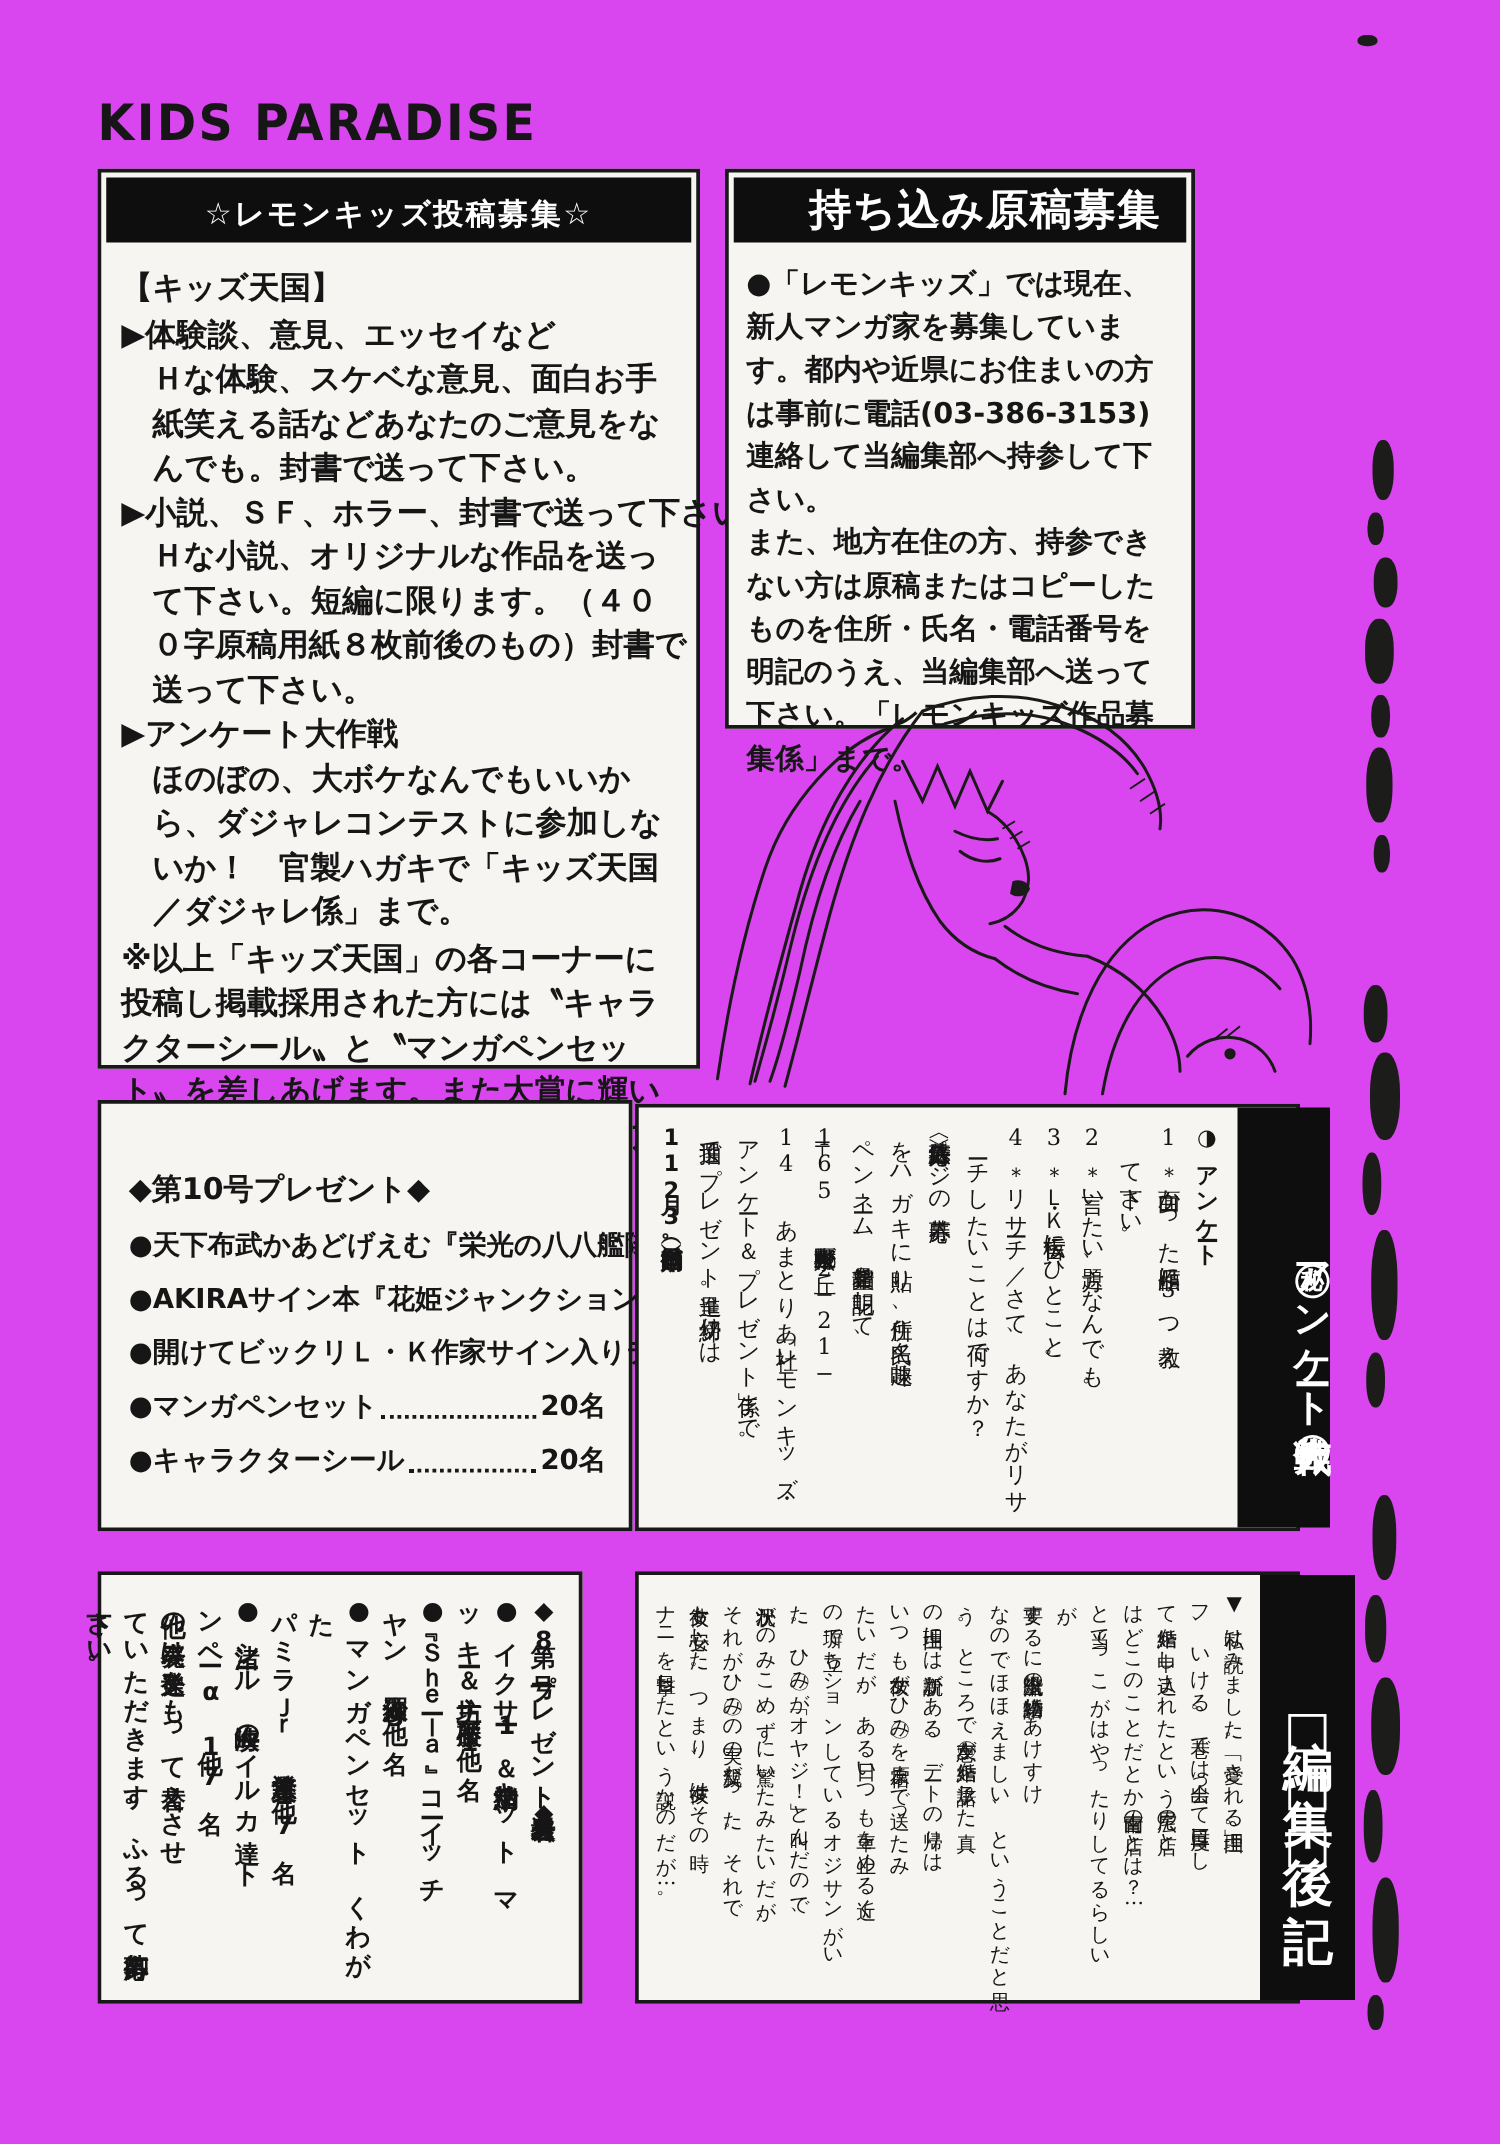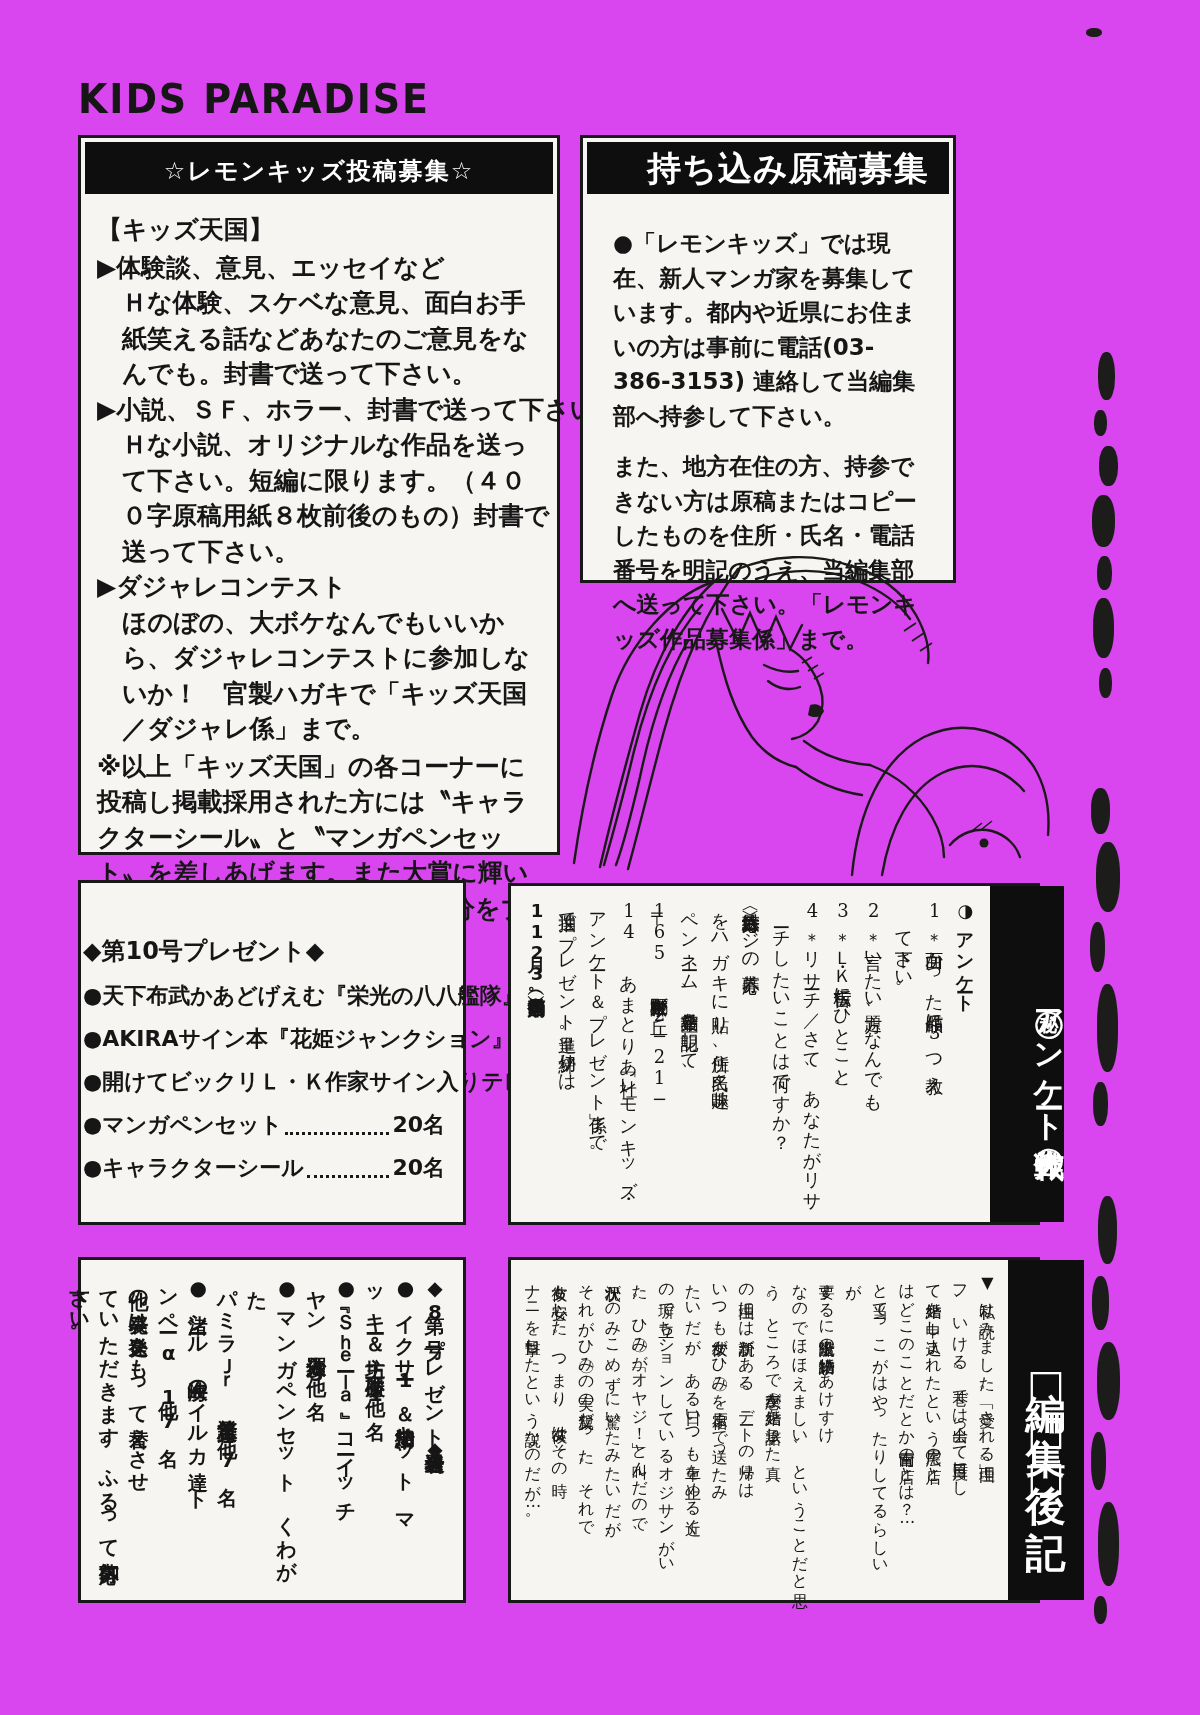--- a/index.html
+++ b/index.html
@@ -26,28 +26,28 @@
   .submission .banner{margin:4px;height:52px;line-height:58px;font-size:24px;}
   .sub-body{padding:14px 7px 0 16px;font-size:25px;line-height:1.42;font-weight:600;}
   .sub-header{margin-bottom:2px;}
   .sub-item-title{white-space:nowrap;}
   .sub-item-body{padding-left:25px;}
   .sub-footnote{margin-top:2px;}
   
   .manuscript{left:580px;top:135px;width:376px;height:448px;}
   .manuscript .banner{margin:4px;height:52px;line-height:52px;font-size:34px;letter-spacing:1px;padding-left:40px;}
   .man-body{padding:12px 14px 0 14px;font-size:23px;line-height:1.5;font-weight:600;}
-  .m-par{margin:16px;}
+  .m-par{margin:0;}
   
   .illustration{position:absolute;left:552px;top:545px;width:498px;height:332px;}
   
   .vbox{writing-mode:vertical-rl;text-orientation:upright;}
   .vcol{margin:0;}
   
-  .presents{left:78px;top:880px;width:388px;height:345px;padding:52px 18px 0 2px;}
+  .presents{left:78px;top:880px;width:428px;height:345px;padding:52px 18px 0 22px;}
   .presents-header{font-size:24px;font-weight:700;margin-bottom:14px;}
   .present-row{display:flex;align-items:flex-end;font-size:22px;font-weight:700;margin-bottom:13px;}
   .present-name{white-space:nowrap;}
   .leader{flex:1;border-bottom:3px dotted #191919;margin:0 3px 5px 3px;min-width:8px;}
   .present-count{white-space:nowrap;}
   
   .questionnaire{left:508px;top:883px;width:532px;height:342px;display:flex;flex-direction:row;}
   .q-banner{
     order:2;width:74px;height:100%;background:#0e0e0e;color:#fff;
     display:flex;align-items:flex-start;justify-content:center;
@@ -93,21 +93,21 @@
       <div>
           <div class="sub-item">
             <div class="sub-item-title">▶体験談、意見、エッセイなど</div>
             <div class="sub-item-body">Ｈな体験、スケベな意見、面白お手紙笑える話などあなたのご意見をなんでも。封書で送って下さい。</div>
           </div>
           <div class="sub-item">
             <div class="sub-item-title">▶小説、ＳＦ、ホラー、封書で送って下さい</div>
             <div class="sub-item-body">Ｈな小説、オリジナルな作品を送って下さい。短編に限ります。（４００字原稿用紙８枚前後のもの）封書で送って下さい。</div>
           </div>
           <div class="sub-item">
-            <div class="sub-item-title">▶ダジャレコンテスト</div>
+            <div class="sub-item-title">▶アンケート大作戦</div>
             <div class="sub-item-body">ほのぼの、大ボケなんでもいいから、ダジャレコンテストに参加しないか！　官製ハガキで「キッズ天国／ダジャレ係」まで。</div>
           </div>
         </div>
       <div class="sub-footnote">※以上「キッズ天国」の各コーナーに投稿し掲載採用された方には〝キャラクターシール〟と〝マンガペンセット〟を差しあげます。また大賞に輝いた作品に対しては図書券５千円分をプレゼントいたします。</div>
     </div>
   </div>
 
   <div class="box manuscript">
     <div class="banner">持ち込み原稿募集</div>
     <div class="man-body">

